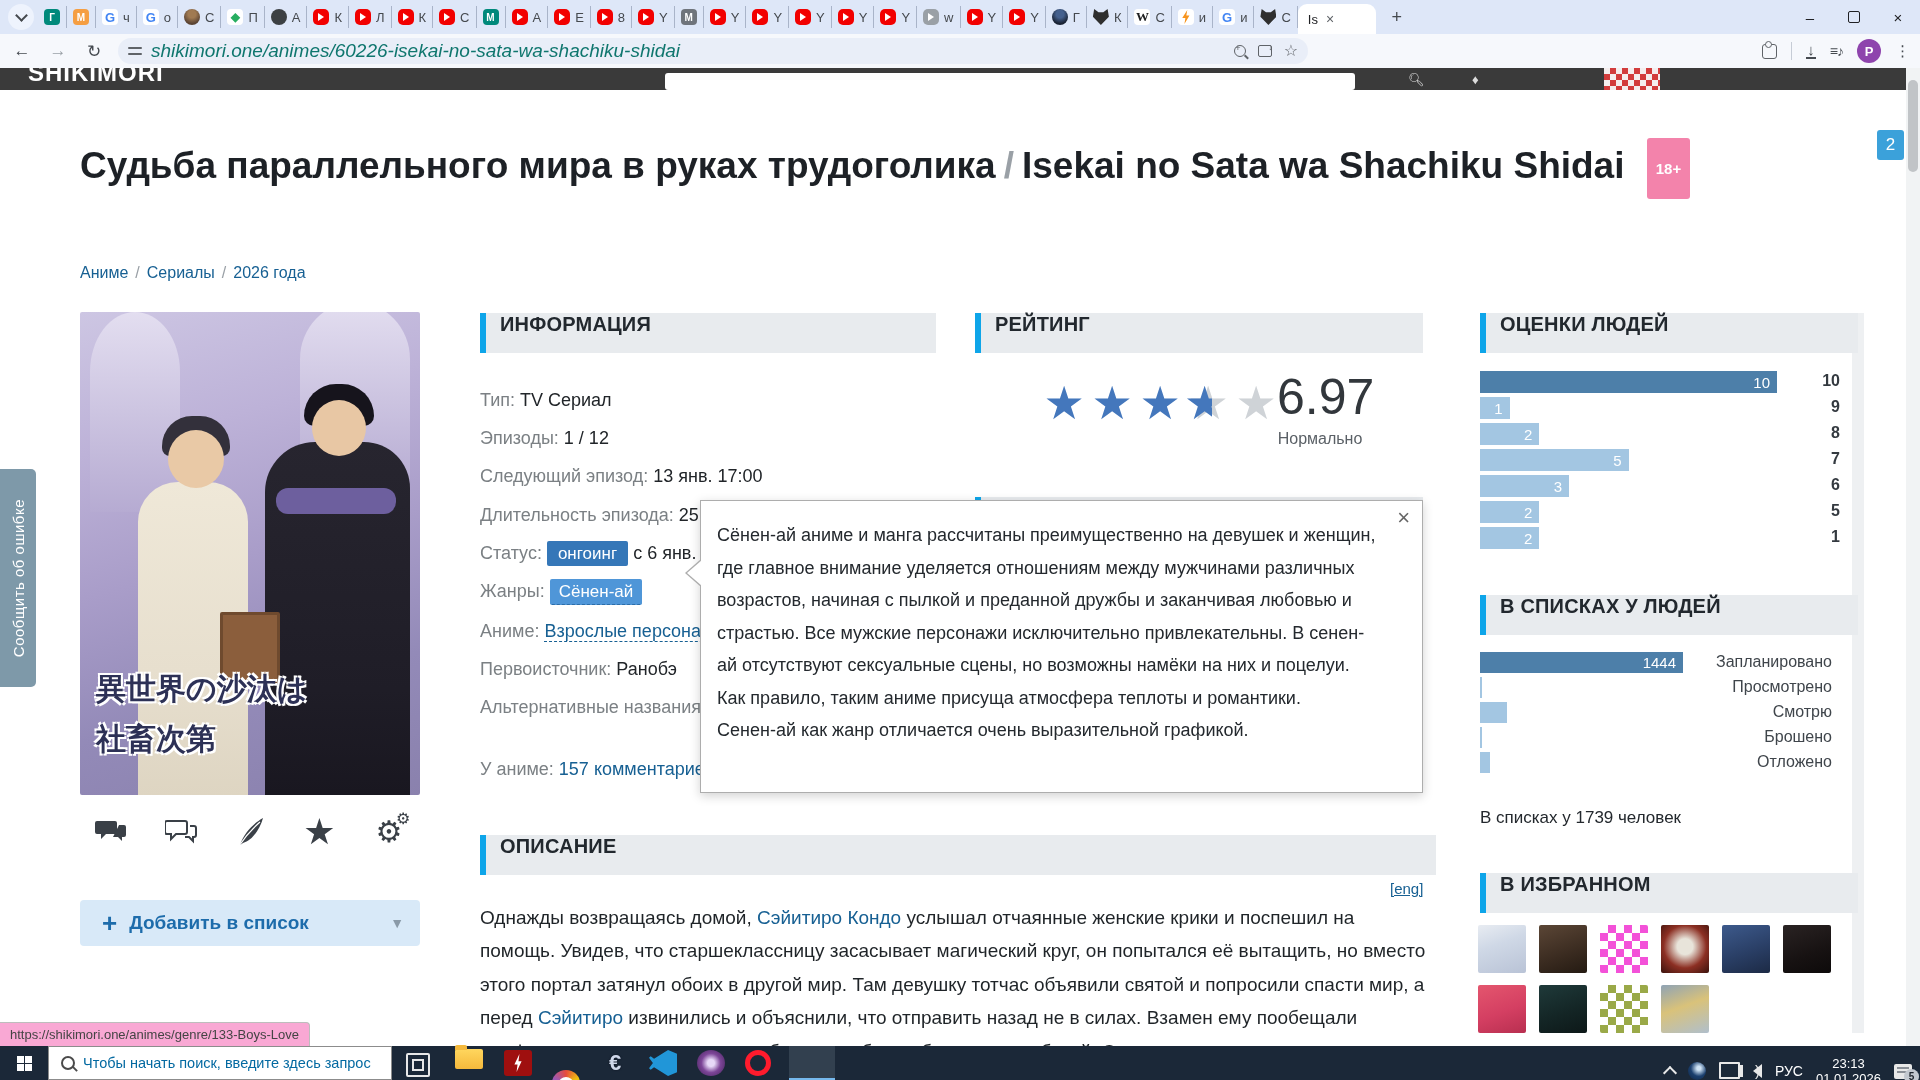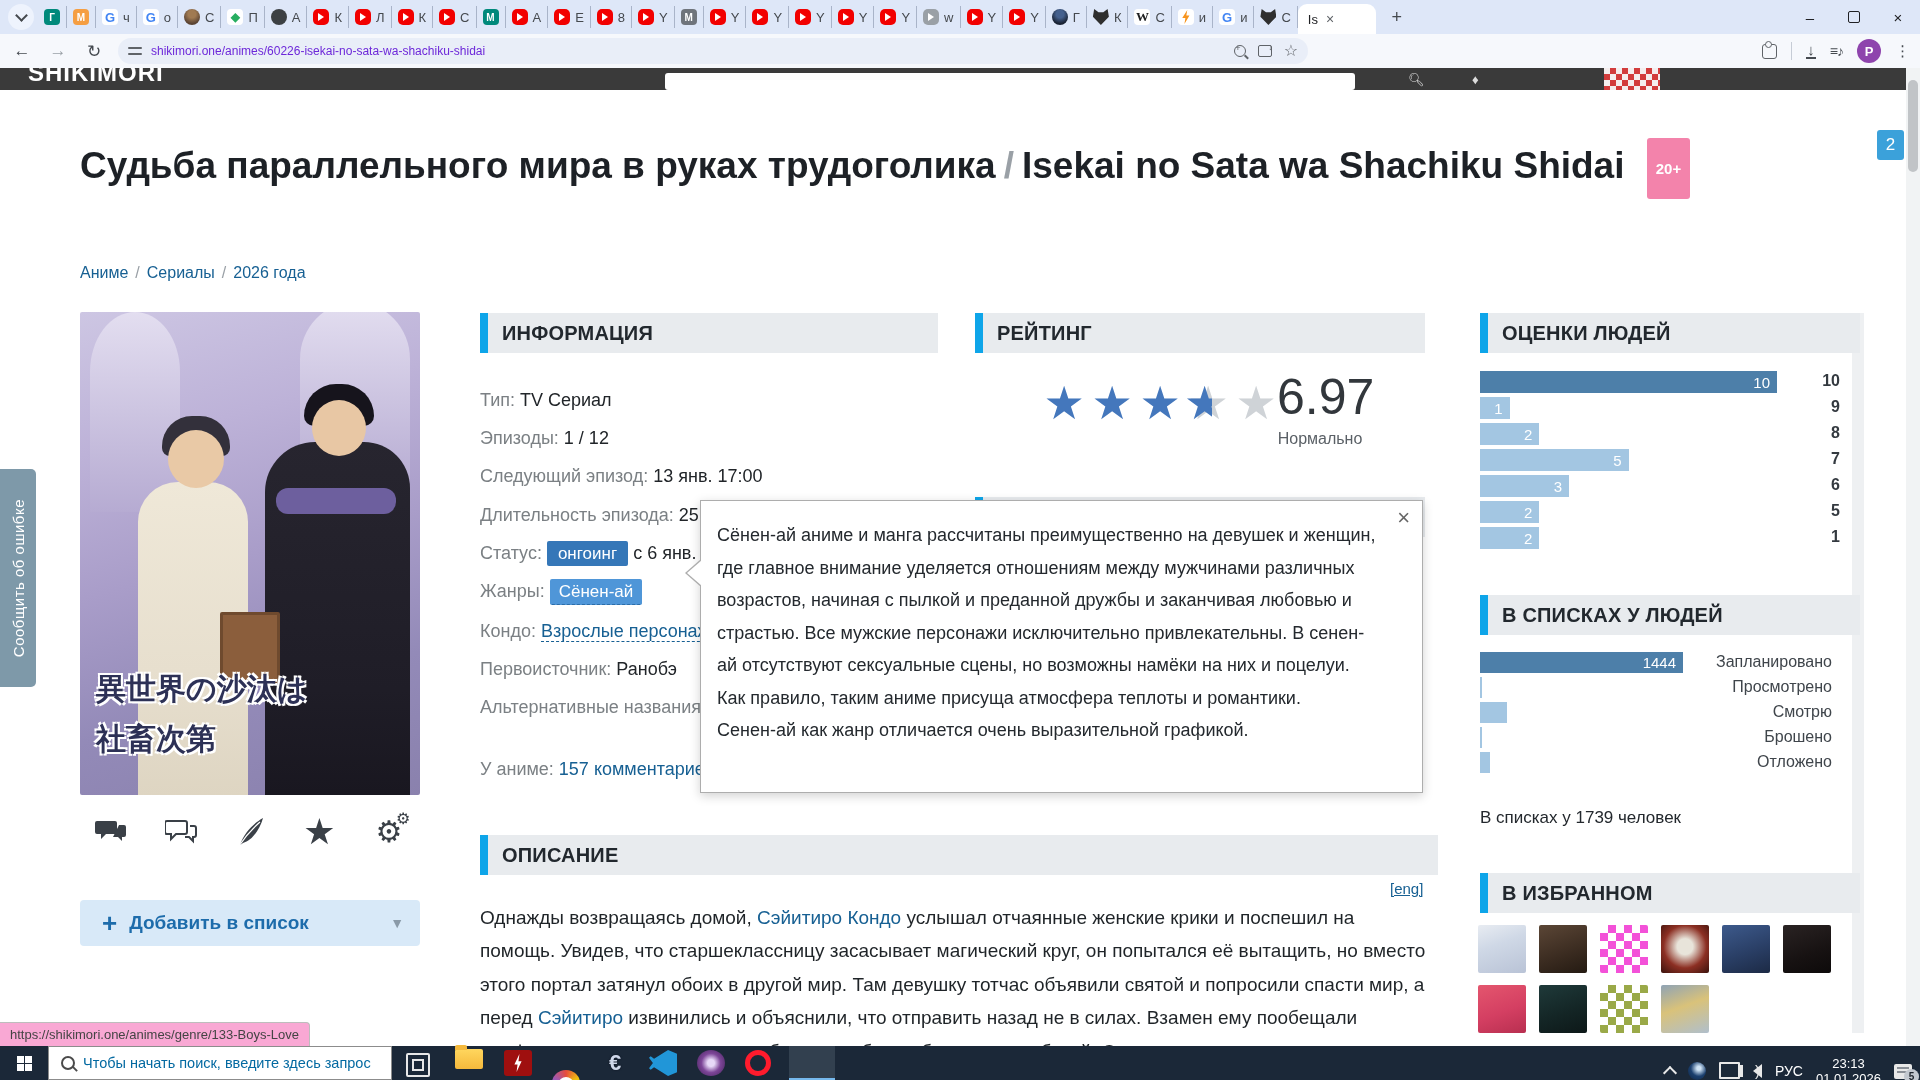--- a/index.html
+++ b/index.html
@@ -35,21 +35,21 @@
   #win-controls{position:absolute;right:0;top:0;height:34px;display:flex;}
   .winbtn{width:44px;height:34px;display:flex;align-items:center;justify-content:center;font-size:15px;color:#202124;cursor:pointer;}
   .winbox{width:10px;height:10px;border:1.5px solid #202124;border-radius:2px;}
   #toolbar{position:absolute;left:0;top:34px;width:1920px;height:34px;background:#f6f8fc;border-bottom:1px solid #d7dce5;display:flex;align-items:center;}
   .nav-ico{width:28px;height:28px;display:flex;align-items:center;justify-content:center;font-size:17px;color:#454a50;margin-left:8px;cursor:pointer;}
   .nav-ico.dis{color:#9aa0a6;}
   #omnibox{flex:none;display:flex;align-items:center;width:1170px;height:26px;margin-left:10px;background:#e9eef8;border-radius:13px;padding:0 10px;}
   .tune-ico{width:14px;height:10px;position:relative;margin-right:9px;}
   .tune-ico::before,.tune-ico::after{content:"";position:absolute;left:0;height:2px;width:14px;background:#5f6368;border-radius:1px;}
   .tune-ico::before{top:1px;} .tune-ico::after{bottom:1px;}
-  #url-text{font-size:12px;color:#6d28d9;white-space:nowrap;}
+  #url-text{font-size:19px;color:#0f766e;white-space:nowrap;font-style:italic;}
   #omni-right{margin-left:auto;display:flex;align-items:center;gap:12px;}
   .mag{width:10px;height:10px;border:1.8px solid #5f6368;border-radius:50%;position:relative;}
   .mag::after{content:"";position:absolute;width:5px;height:1.8px;background:#5f6368;transform:rotate(45deg);right:-4px;bottom:-2px;}
   .mag::before{content:"+";position:absolute;left:0.5px;top:-3.5px;font-size:9px;color:#5f6368;}
   .save-ico{width:12px;height:10px;border:1.6px solid #5f6368;border-radius:2px;position:relative;}
   .save-ico::after{content:"↓";position:absolute;right:-2px;top:-4px;font-size:9px;color:#5f6368;}
   .star-o{font-size:16px;color:#5f6368;line-height:1;}
   #toolbar-right{margin-left:auto;display:flex;align-items:center;gap:14px;margin-right:10px;}
   .puzzle{width:13px;height:13px;border:1.7px solid #5f6368;border-radius:3px;position:relative;}
   .puzzle::after{content:"";position:absolute;width:5px;height:5px;border:1.7px solid #5f6368;border-radius:50%;top:-4px;left:2px;background:#f6f8fc;}
@@ -94,21 +94,21 @@
   .act-ico{color:#3a4047;cursor:pointer;display:flex;align-items:center;justify-content:center;width:38px;height:34px;}
   .act-star{font-size:36px;line-height:1;}
   .gear-wrap{position:relative;font-size:30px;line-height:1;}
   .gear-small{position:absolute;font-size:16px;right:-8px;top:-6px;}
   
   #add-btn{position:absolute;left:80px;top:832px;width:340px;height:46px;background:#d8e9f8;border-radius:4px;display:flex;align-items:center;cursor:pointer;}
   #add-btn .plus{color:#1d6cab;font-size:26px;font-weight:bold;margin:0 12px 0 22px;}
   #add-btn .lbl{color:#1d6cab;font-size:19px;font-weight:bold;}
   #add-btn .caret{margin-left:auto;margin-right:16px;color:#8a9aa8;font-size:14px;}
   
-  .sect{position:absolute;height:40px;background:#e8ebee;border-left:8px solid #0ea5e9;display:flex;align-items:center;}
+  .sect{position:absolute;height:40px;background:#e8ebee;border-left:6px solid #0ea5e9;display:flex;align-items:flex-start;}
   .sect span{font-size:20px;font-weight:bold;color:#22282e;padding-left:14px;letter-spacing:0.2px;}
   
   .irow{position:absolute;left:480px;font-size:18px;white-space:nowrap;}
   .irow .lab{color:#7b8084;}
   .irow .val{color:#212529;}
   .irow a{color:#176093;text-decoration:none;cursor:pointer;}
   .irow a.dashed{border-bottom:1px dashed #176093;}
   .badge-ongoing{background:#3577b8;color:#fff;padding:3px 11px;border-radius:2px;font-size:17px;}
   .gtag{background:#4f96d8;color:#fff;padding:3px 9px;border-radius:2px;font-size:17px;border-bottom:1px dashed #2c6da8;cursor:pointer;}
   
@@ -398,21 +398,21 @@
     <span id="site-avatar"></span>
   </div>
 
   <div id="notif-badge">2</div>
   <div id="page-scroll-track"></div>
   <div id="page-scroll-thumb"></div>
   <div id="side-strip"></div>
 
   <h1 id="page-title">
     <span>Судьба параллельного мира в руках трудоголика</span><span class="sep">/</span><span>Isekai no Sata wa Shachiku Shidai</span>
-    <span id="age-badge">20+</span>
+    <span id="age-badge">18+</span>
   </h1>
 
   <div id="breadcrumbs"><a>Аниме</a><span class="bsep">/</span><a>Сериалы</a><span class="bsep">/</span><a>2026 года</a></div>
 
   <div id="poster">
     <div class="arch" style="left:10px;top:0;width:90px;height:200px;"></div>
     <div class="arch" style="left:220px;top:-10px;width:110px;height:190px;"></div>
     <div class="fig-right"></div>
     <div class="fig-right-hair"></div>
     <div class="fig-right-head"></div>
@@ -480,21 +480,21 @@
       <span>В ИЗБРАННОМ</span>
     </div>
 
   <div id="info-rows">
       <div class="irow" style="top: 322px;"><span class="lab">Тип: </span><span class="val">TV Сериал</span></div>
       <div class="irow" style="top: 360px;"><span class="lab">Эпизоды: </span><span class="val">1 / 12</span></div>
       <div class="irow" style="top: 398px;"><span class="lab">Следующий эпизод: </span><span class="val">13 янв. 17:00</span></div>
       <div class="irow" style="top: 437px;"><span class="lab">Длительность эпизода: </span><span class="val">25 мин.</span></div>
       <div class="irow" style="top: 475px;"><span class="lab">Статус: </span><span class="badge-ongoing">онгоинг</span><span class="val"> с 6 янв. 2026 г.</span></div>
       <div class="irow" style="top: 513px;"><span class="lab">Жанры: </span><span class="gtag">Сёнен-ай</span></div>
-      <div class="irow" style="top: 553px;"><span class="lab">Кондо: </span><a class="dashed">Взрослые персонажи</a></div>
+      <div class="irow" style="top: 553px;"><span class="lab">Аниме: </span><a class="dashed">Взрослые персонажи</a></div>
       <div class="irow" style="top: 591px;"><span class="lab">Первоисточник: </span><span class="val">Ранобэ</span></div>
       <div class="irow" style="top: 629px;"><span class="lab">Альтернативные названия: </span><span class="val"></span></div>
       <div class="irow" style="top: 691px;"><span class="lab">У аниме: </span><a>157 комментариев</a></div>
     </div>
 
   <div id="stars">
       <span class="star full">★</span>
       <span class="star full">★</span>
       <span class="star full">★</span>
       <span class="star half">★<span class="half-fill">★</span></span>

